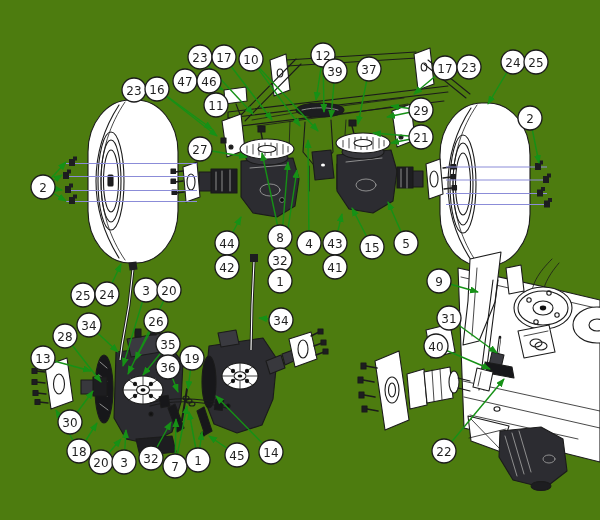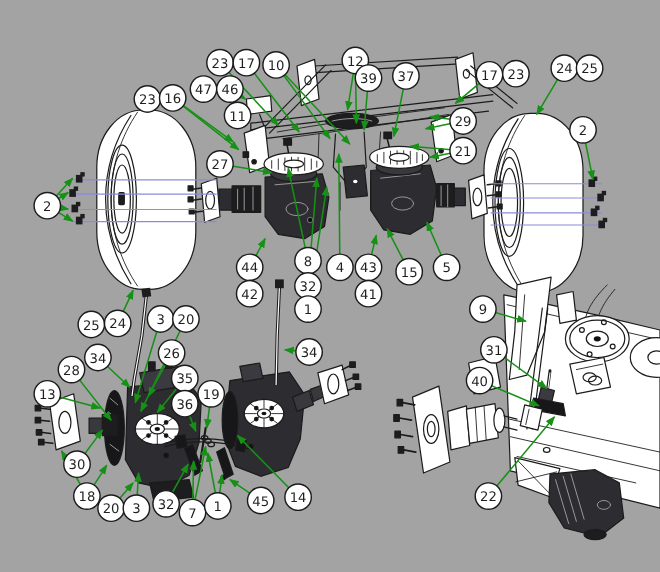--- a/index.html
+++ b/index.html
@@ -1,20 +1,20 @@
 <!DOCTYPE html>
 <html style="--line: #1b1b1b; --arrow: #169116; --guide: #8b8cd8; --callout-fill: #ffffff; --callout-stroke: #1b1b1b;"><head>
 <meta charset="utf-8">
 <style>
   :root{
     --line:#1b1b1b; --arrow:#169116; --guide:#8b8cd8;
     --callout-fill:#ffffff; --callout-stroke:#1b1b1b;
   }
   html,body{margin:0;padding:0;background:#fff;}
-  .stage{width:600px;height:520px;position:relative;background:#a3a3a3;overflow:hidden;}
+  .stage{width:600px;height:520px;position:relative;background:#4d7c0f;overflow:hidden;}
   svg{display:block;font-family:"DejaVu Sans","Liberation Sans",sans-serif;}
   .art{stroke:var(--line);stroke-width:1.1;fill:none;stroke-linejoin:round;stroke-linecap:round;}
   .thin{stroke-width:0.8;}
   .fw{fill:#ffffff;}
   .fd{fill:#2c2c31;}
   .fd2{fill:#1d1d20;}
   .fd3{fill:#38383d;}
   .fg{fill:#3a3a40;}
   .fk{fill:#17171a;}
   .wdetail{stroke:#9a9a9a;stroke-width:0.9;fill:none;}

